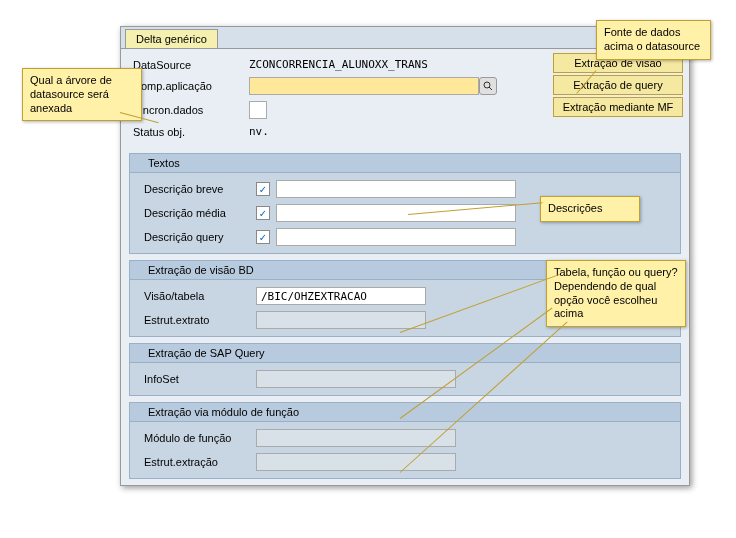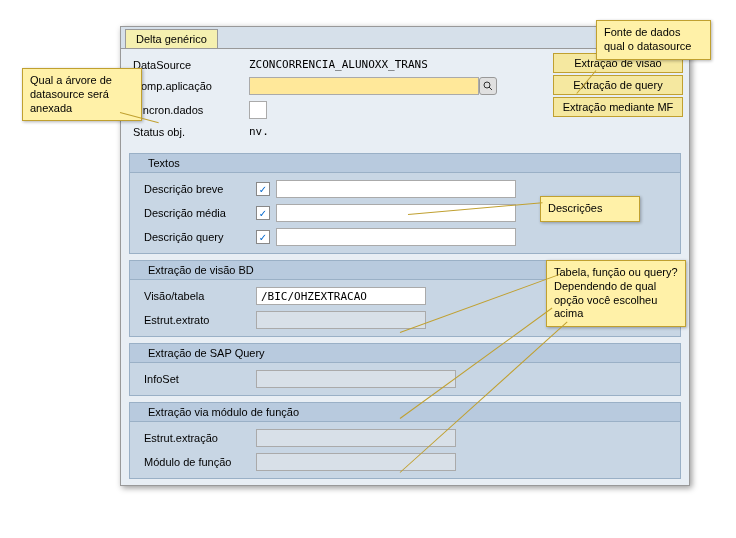--- a/index.html
+++ b/index.html
@@ -240,34 +240,34 @@
         <span class="form-label">InfoSet</span>
         <input class="form-input" style="width: 200px; background: rgb(216, 224, 232);" value="">
       </div>
     </div>
   </div>
 
   <div class="group-box">
     <div class="group-title">Extração via módulo de função</div>
     <div class="group-body">
       <div class="form-row">
+        <span class="form-label">Módulo de função</span>
+        <input class="form-input" style="width: 200px; background: rgb(216, 224, 232);" value="">
+      </div>
+      <div class="form-row">
         <span class="form-label">Estrut.extração</span>
         <input class="form-input" style="width: 200px; background: rgb(216, 224, 232);" value="">
       </div>
-      <div class="form-row">
-        <span class="form-label">Módulo de função</span>
-        <input class="form-input" style="width: 200px; background: rgb(216, 224, 232);" value="">
-      </div>
     </div>
   </div>
 
 </div>
 
 <div class="callout cl1">Qual a árvore de datasource será anexada</div>
-<div class="callout cl2">Fonte de dados qual o datasource</div>
+<div class="callout cl2">Fonte de dados acima o datasource</div>
 <div class="callout cl3">Descrições</div>
 <div class="callout cl4">Tabela, função ou query? Dependendo de qual opção você escolheu acima</div>
 
 <div class="callout-line ln1"></div>
 <div class="callout-line ln2"></div>
 <div class="callout-line ln3"></div>
 <div class="callout-line ln4a"></div>
 <div class="callout-line ln4b"></div>
 <div class="callout-line ln4c"></div>
 

